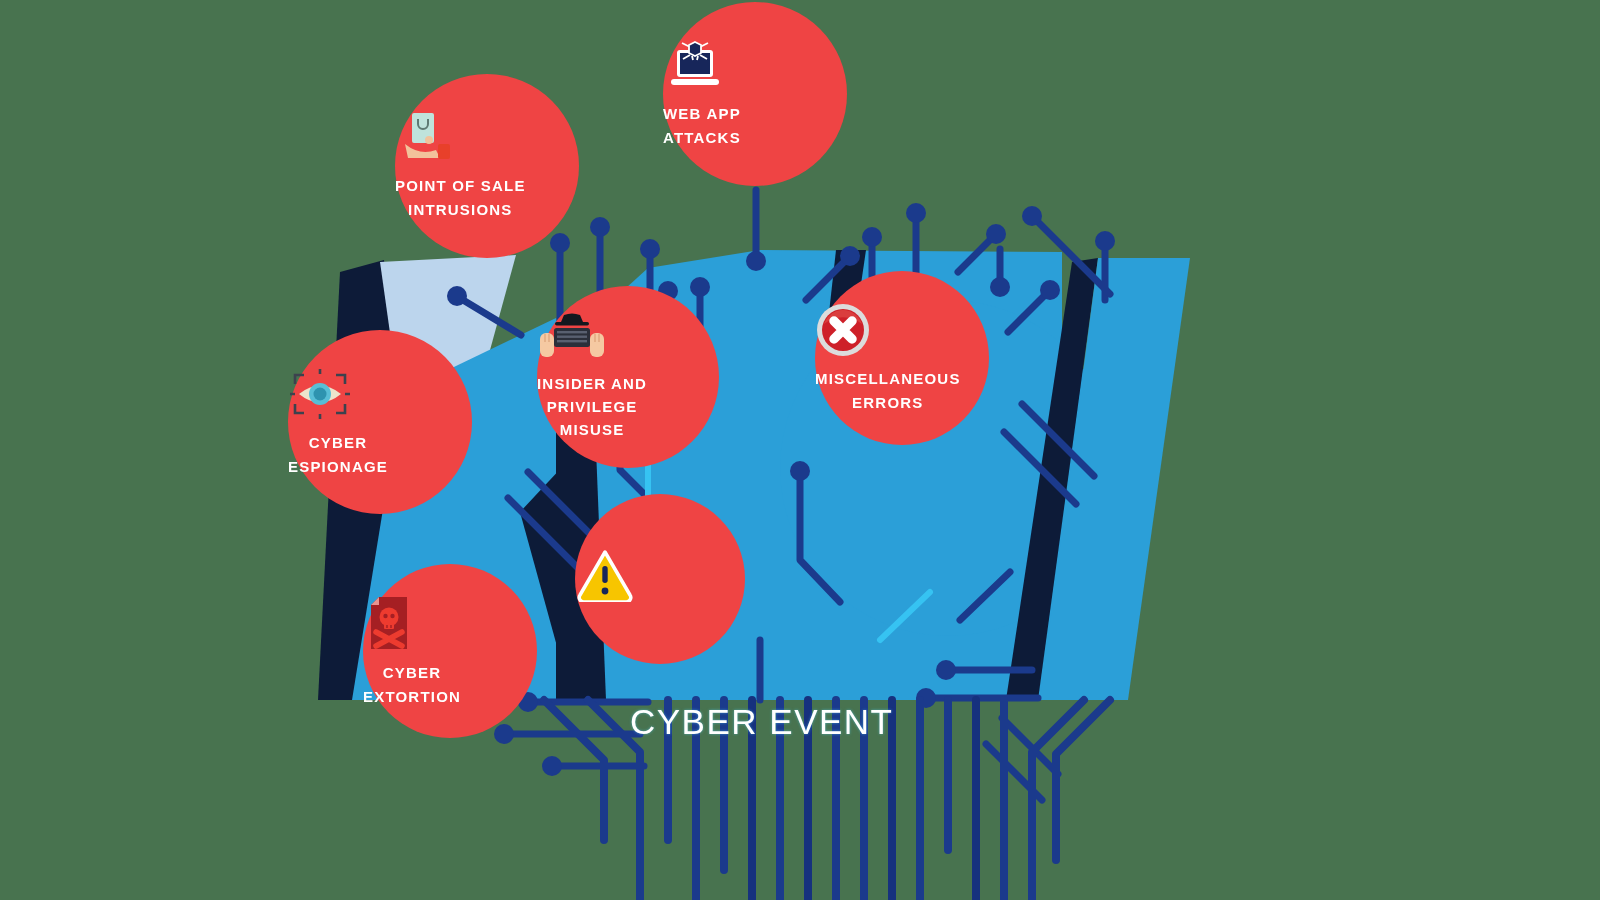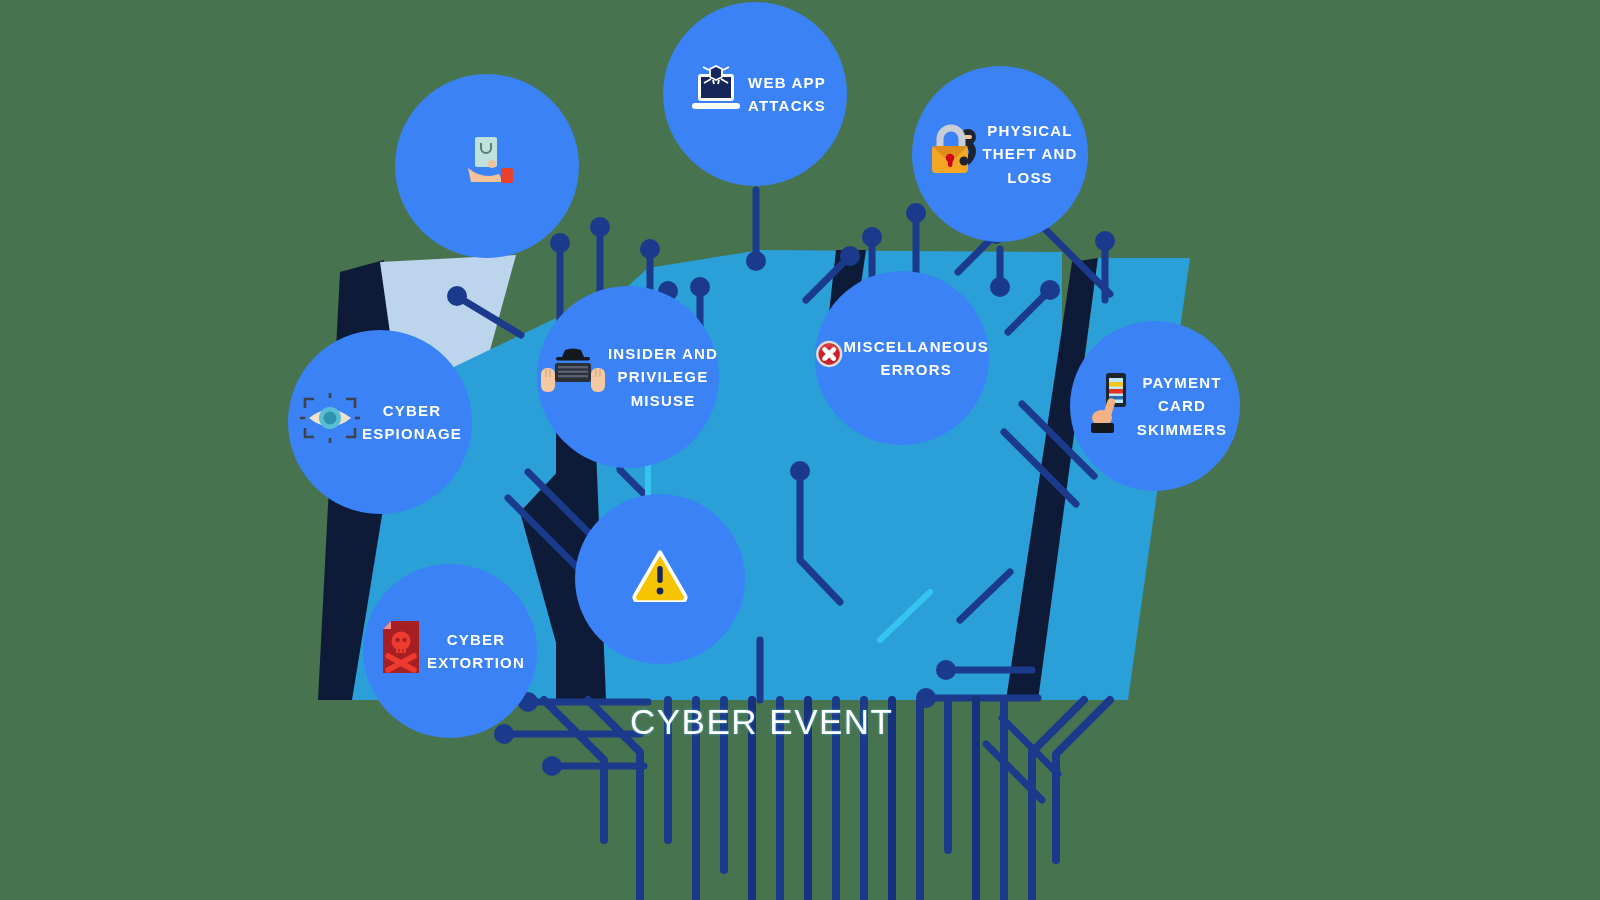--- a/index.html
+++ b/index.html
@@ -3,22 +3,22 @@
 <meta charset="utf-8">
 <style>
   html,body{margin:0;padding:0;}
   #stage{
     position:relative;width:1600px;height:900px;overflow:hidden;
     background:#48734F;
     font-family:"Liberation Sans", sans-serif;
   }
   #circuit{position:absolute;left:0;top:0;}
   .bubble{
-    position:absolute;border-radius:50%;background:#3b82f6;
-    display:flex;flex-direction:row;align-items:center;justify-content:center;
+    position:absolute;border-radius:50%;background:#ef4444;
+    display:flex;flex-direction:column;align-items:flex-start;justify-content:center;
     text-align:center;
   }
   .bubble .icon{display:block;margin-bottom:9px;}
   .bubble .label{
     color:#FFFFFF;font-weight:bold;font-size:15px;letter-spacing:1.2px;
     line-height:1.55;white-space:pre-line;
   }
   .b-pos      {left:395px;top:74px; width:184px;height:184px;}
   .b-web      {left:663px;top:2px;  width:184px;height:184px;}
   .b-physical {left:912px;top:66px; width:176px;height:176px;}
@@ -139,54 +139,40 @@
   </svg>
 
   <div class="bubble b-pos">
     <svg class="icon" width="58" height="54" viewBox="0 0 58 54">
       <rect x="17" y="2" width="22" height="30" rx="2" fill="#BFE3DC"></rect>
       <path d="M23 8 v5 a5 5 0 0 0 10 0 v-5" stroke="#5E7A74" stroke-width="2" fill="none"></path>
       <circle cx="34" cy="29" r="4" fill="#F2C29B"></circle>
       <path d="M10 33 Q25 45 41 39 L45 47 H13 Z" fill="#F2C29B"></path>
       <rect x="43" y="33" width="12" height="15" rx="2" fill="#E8402A"></rect>
     </svg>
+    <div class="label">POINT OF SALE
+INTRUSIONS</div>
   </div>
 
   <div class="bubble b-web">
     <svg class="icon" width="64" height="54" viewBox="0 0 64 54">
       <rect x="14" y="11" width="36" height="27" rx="3" fill="#FFFFFF"></rect>
       <rect x="17" y="14" width="30" height="21" fill="#17265A"></rect>
       <rect x="8" y="40" width="48" height="6" rx="3" fill="#FFFFFF"></rect>
       <g stroke="#FFFFFF" stroke-width="1.8" fill="none">
         <path d="M27,8 L19,4 M27,12 L17,12 M27,16 L20,20"></path>
         <path d="M37,8 L45,4 M37,12 L47,12 M37,16 L44,20"></path>
       </g>
       <polygon points="32,3 38,6 38,14 32,17 26,14 26,6" fill="#17265A" stroke="#FFFFFF" stroke-width="1.8"></polygon>
       <path d="M29,17 l1,4 M35,17 l-1,4" stroke="#FFFFFF" stroke-width="1.8"></path>
     </svg>
     <div class="label">WEB APP
 ATTACKS</div>
   </div>
 
-  <div class="bubble b-physical">
-    <svg class="icon" width="60" height="58" viewBox="0 0 60 58">
-      <circle cx="46" cy="16" r="8" fill="#1D2430"></circle>
-      <rect x="42" y="14" width="8" height="4" rx="2" fill="#F2C29B"></rect>
-      <path d="M46,22 q9 8 0 18" stroke="#1D2430" stroke-width="7" fill="none" stroke-linecap="round"></path>
-      <path d="M18,27 v-9 a11 11 0 0 1 22 0 v9" stroke="#C9CDD4" stroke-width="7" fill="none" stroke-linecap="round"></path>
-      <rect x="10" y="25" width="36" height="27" rx="4" fill="#F5A623"></rect>
-      <polygon points="10,25 46,25 28,42" fill="#E08E1B"></polygon>
-      <circle cx="28" cy="37" r="4.2" fill="#D0021B"></circle>
-      <rect x="26" y="38" width="4.4" height="8" rx="2" fill="#D0021B"></rect>
-      <circle cx="42" cy="40" r="4.5" fill="#1D2430"></circle>
-    </svg>
-    <div class="label">PHYSICAL
-THEFT AND
-LOSS</div>
-  </div>
 
   <div class="bubble b-insider">
     <svg class="icon" width="70" height="50" viewBox="0 0 70 50">
       <path d="M24,9 L46,9 L43,2 Q35,-1 27,2 Z" fill="#14181F"></path>
       <rect x="18" y="9" width="34" height="3.5" rx="1.7" fill="#14181F"></rect>
       <rect x="17" y="15" width="36" height="19" rx="2.5" fill="#2B2F3A"></rect>
       <g fill="#596070">
         <rect x="20" y="18" width="30" height="2.4"></rect>
         <rect x="20" y="22.5" width="30" height="2.4"></rect>
         <rect x="20" y="27" width="30" height="2.4"></rect>
@@ -208,35 +194,20 @@
     <svg class="icon" width="56" height="56" viewBox="0 0 56 56">
       <circle cx="28" cy="28" r="26" fill="#DCDCDC"></circle>
       <circle cx="28" cy="28" r="21" fill="#CE2029"></circle>
       <path d="M28,8 a20 20 0 0 1 19,14 a30 30 0 0 0 -38,0 a20 20 0 0 1 19,-14" fill="#E04A46" opacity="0.7"></path>
       <path d="M19,19 L37,37 M37,19 L19,37" stroke="#FFFFFF" stroke-width="9.5" stroke-linecap="round"></path>
     </svg>
     <div class="label">MISCELLANEOUS
 ERRORS</div>
   </div>
 
-  <div class="bubble b-payment">
-    <svg class="icon" width="54" height="62" viewBox="0 0 54 62">
-      <rect x="23" y="2" width="20" height="34" rx="3" fill="#1D2430"></rect>
-      <rect x="26" y="7" width="14" height="25" fill="#BFE8F7"></rect>
-      <rect x="26" y="11" width="14" height="4.5" fill="#F5C518"></rect>
-      <rect x="26" y="18" width="14" height="4.5" fill="#E0301E"></rect>
-      <rect x="26" y="25" width="14" height="3.5" fill="#2B6CB0"></rect>
-      <rect x="22" y="27" width="8" height="22" rx="4" fill="#F2B187" transform="rotate(18 26 38)"></rect>
-      <ellipse cx="19" cy="47" rx="10" ry="8" fill="#F2B187"></ellipse>
-      <rect x="8" y="52" width="23" height="10" rx="2" fill="#14181F"></rect>
-    </svg>
-    <div class="label">PAYMENT
-CARD
-SKIMMERS</div>
-  </div>
 
   <div class="bubble b-espionage">
     <svg class="icon" width="64" height="56" viewBox="0 0 64 56">
       <g stroke="#3C424E" stroke-width="2.6" fill="none">
         <path d="M16,9 h-9 v9 M48,9 h9 v9 M16,47 h-9 v-9 M48,47 h9 v-9"></path>
         <path d="M32,3 v5 M32,53 v-5 M2,28 h5 M62,28 h-5"></path>
       </g>
       <path d="M11,28 Q32,11 53,28 Q32,45 11,28 Z" fill="#EDE3CB"></path>
       <circle cx="32" cy="28" r="11" fill="#58BED6"></circle>
       <circle cx="32" cy="28" r="6.5" fill="#2E93AF"></circle>

